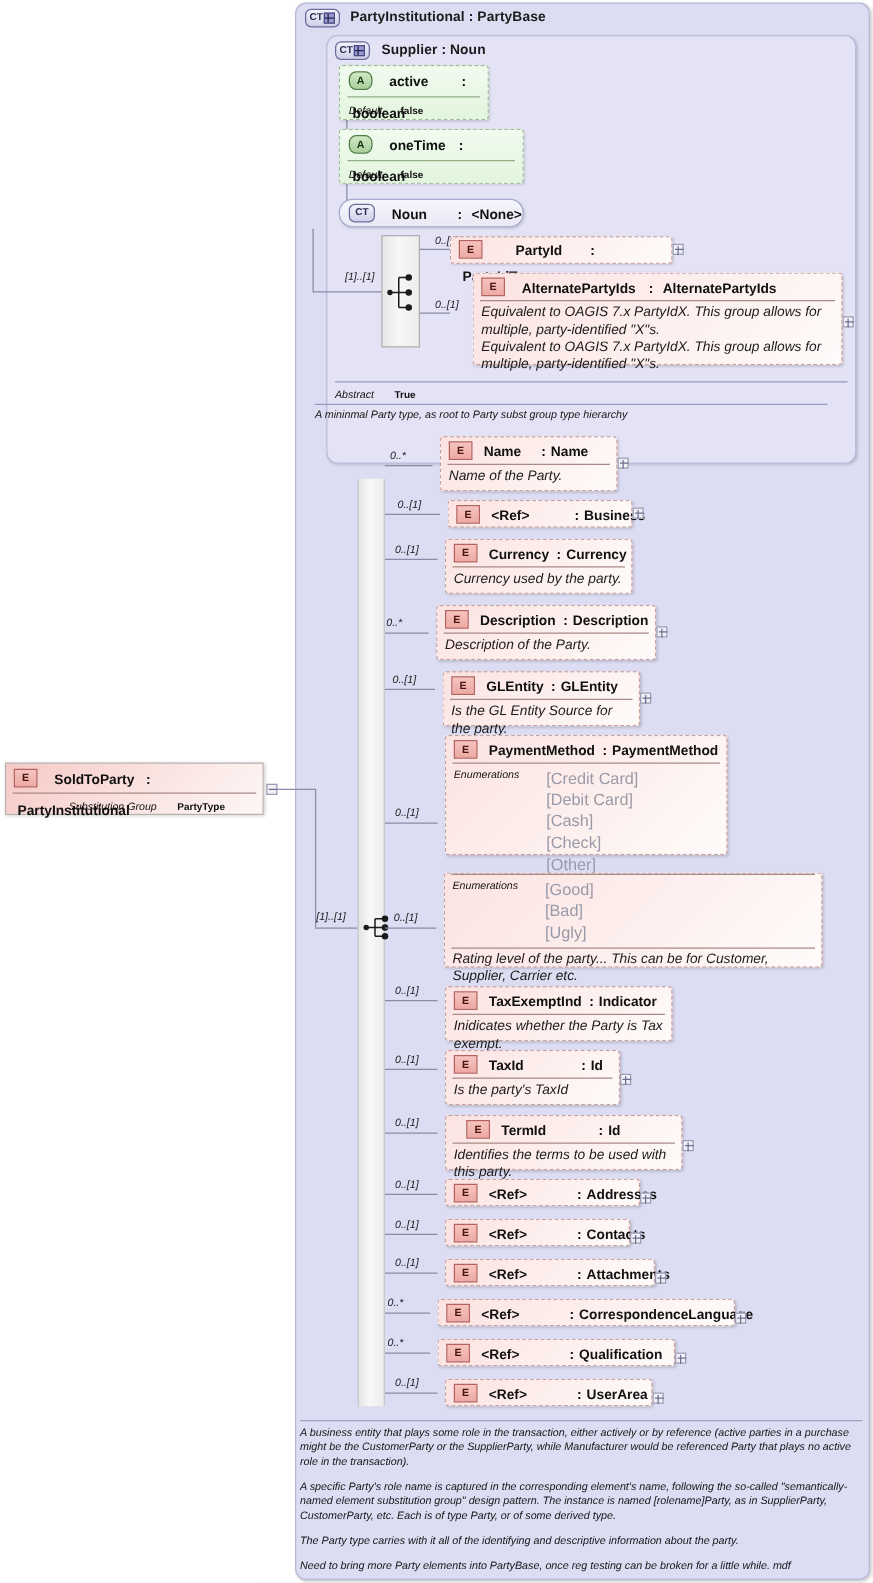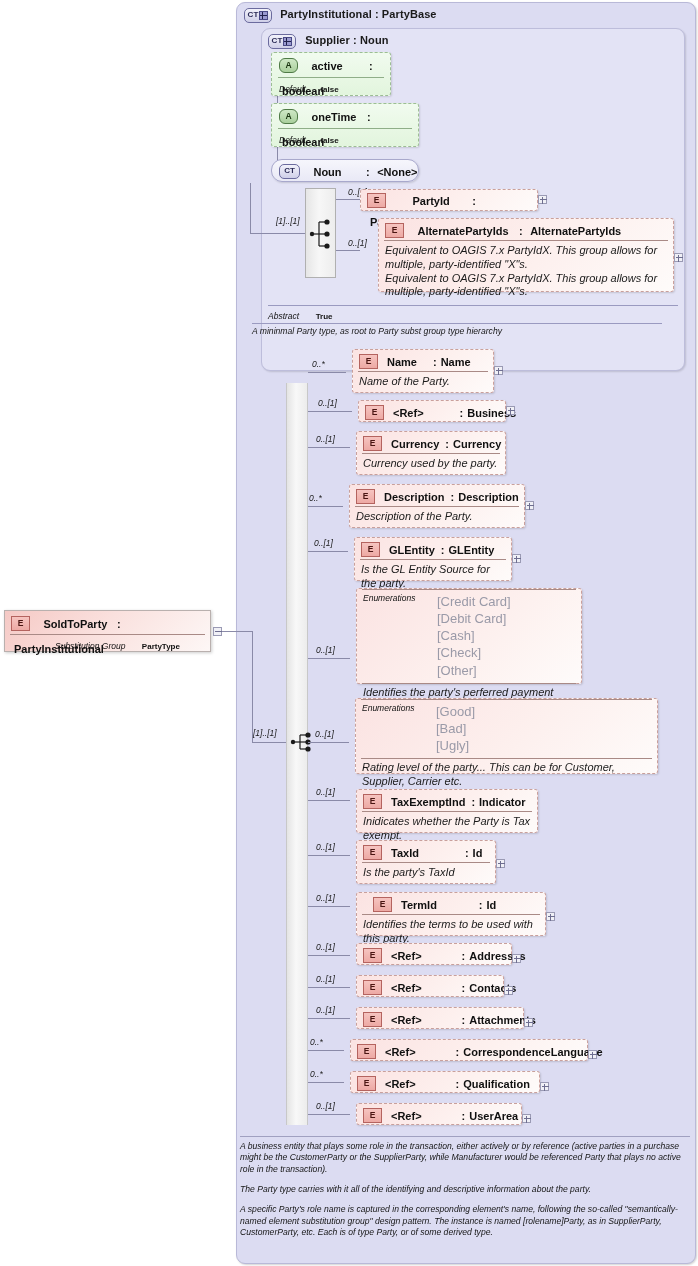--- a/index.html
+++ b/index.html
@@ -276,20 +276,21 @@
     <div class="abs card" style="left:314px;top:538px;">0..[1]</div>
     <div class="abs el-box" style="left:354px;top:537px;width:158px;height:44px;">
       <div style="height:21px;line-height:21px;padding-left:6px;white-space:nowrap;"><span class="e-icon">E</span><span class="el-title" style="margin-left:9px;">GLEntity</span><span class="el-title" style="margin-left:6px;">:</span><span class="el-title" style="margin-left:4px;">GLEntity</span></div>
       <div class="el-sep" style="margin:0 5px;"></div>
       <div class="el-doc" style="padding:3px 6px 0 6px;">Is the GL Entity Source for the party.</div>
     </div>
     <div class="abs exp" style="left:512px;top:554px;"></div>
     <div class="abs ln-h" style="left:308px;top:658px;width:42px;"></div>
     <div class="abs card" style="left:316px;top:645px;">0..[1]</div>
     <div class="abs el-box" style="left:356px;top:588px;width:226px;height:96px;">
+      <div style="height:21px;line-height:21px;padding-left:6px;white-space:nowrap;"><span class="e-icon">E</span><span class="el-title" style="margin-left:9px;">PaymentMethod</span><span class="el-title" style="margin-left:6px;">:</span><span class="el-title" style="margin-left:4px;">PaymentMethod</span></div>
       <div class="el-sep" style="margin:0 5px;"></div>
       <div style="display:flex;padding:3px 6px 0 6px;">
         <span class="enum-label" style="width:74px;flex:0 0 74px;">Enumerations</span>
         <div>
           <div class="enum-val">[Credit Card]</div>
           <div class="enum-val">[Debit Card]</div>
           <div class="enum-val">[Cash]</div>
           <div class="enum-val">[Check]</div>
           <div class="enum-val">[Other]</div>
         </div>
@@ -370,16 +371,17 @@
     <div class="abs el-box" style="left:356px;top:1103px;width:166px;height:22px;">
       <div style="height:21px;line-height:21px;padding-left:6px;white-space:nowrap;"><span class="e-icon">E</span><span class="el-title" style="margin-left:9px;">&lt;Ref&gt;</span><span class="el-title" style="margin-left:40px;">:</span><span class="el-title" style="margin-left:4px;">UserArea</span></div>
     </div>
     <div class="abs exp" style="left:522px;top:1114px;"></div>
   </div>
 
 <div class="abs" style="left:240px;top:1136px;width:450px;height:122px;">
   <div class="doc-sep" style="width:450px;"></div>
   <div id="doc-layer" style="padding-top:4px;">
       <p class="docp" style="margin-bottom:9px;">A business entity that plays some role in the transaction, either actively or  by reference (active parties  in a purchase might be the CustomerParty or the SupplierParty, while Manufacturer would be referenced Party that plays no active role in the transaction).</p>
+      <p class="docp" style="margin-bottom:9px;">A specific Party's role name is captured in the corresponding element's name, following the so-called "semantically-named element substitution group" design pattern. The instance is named [rolename]Party, as in SupplierParty, CustomerParty, etc. Each is of type Party, or of some derived type.</p>
       <p class="docp" style="margin-bottom:9px;">The Party type carries with it all of the identifying and descriptive information about the party.</p>
-      <p class="docp" style="margin-bottom:9px;">A specific Party's role name is captured in the corresponding element's name, following the so-called "semantically-named element substitution group" design pattern. The instance is named [rolename]Party, as in SupplierParty, CustomerParty, etc. Each is of type Party, or of some derived type.</p>
+      <p class="docp" style="margin-bottom:9px;">Need to bring more Party elements into PartyBase, once reg testing can be broken for a little while. mdf</p>
     </div>
 </div>
 
 </body></html>

